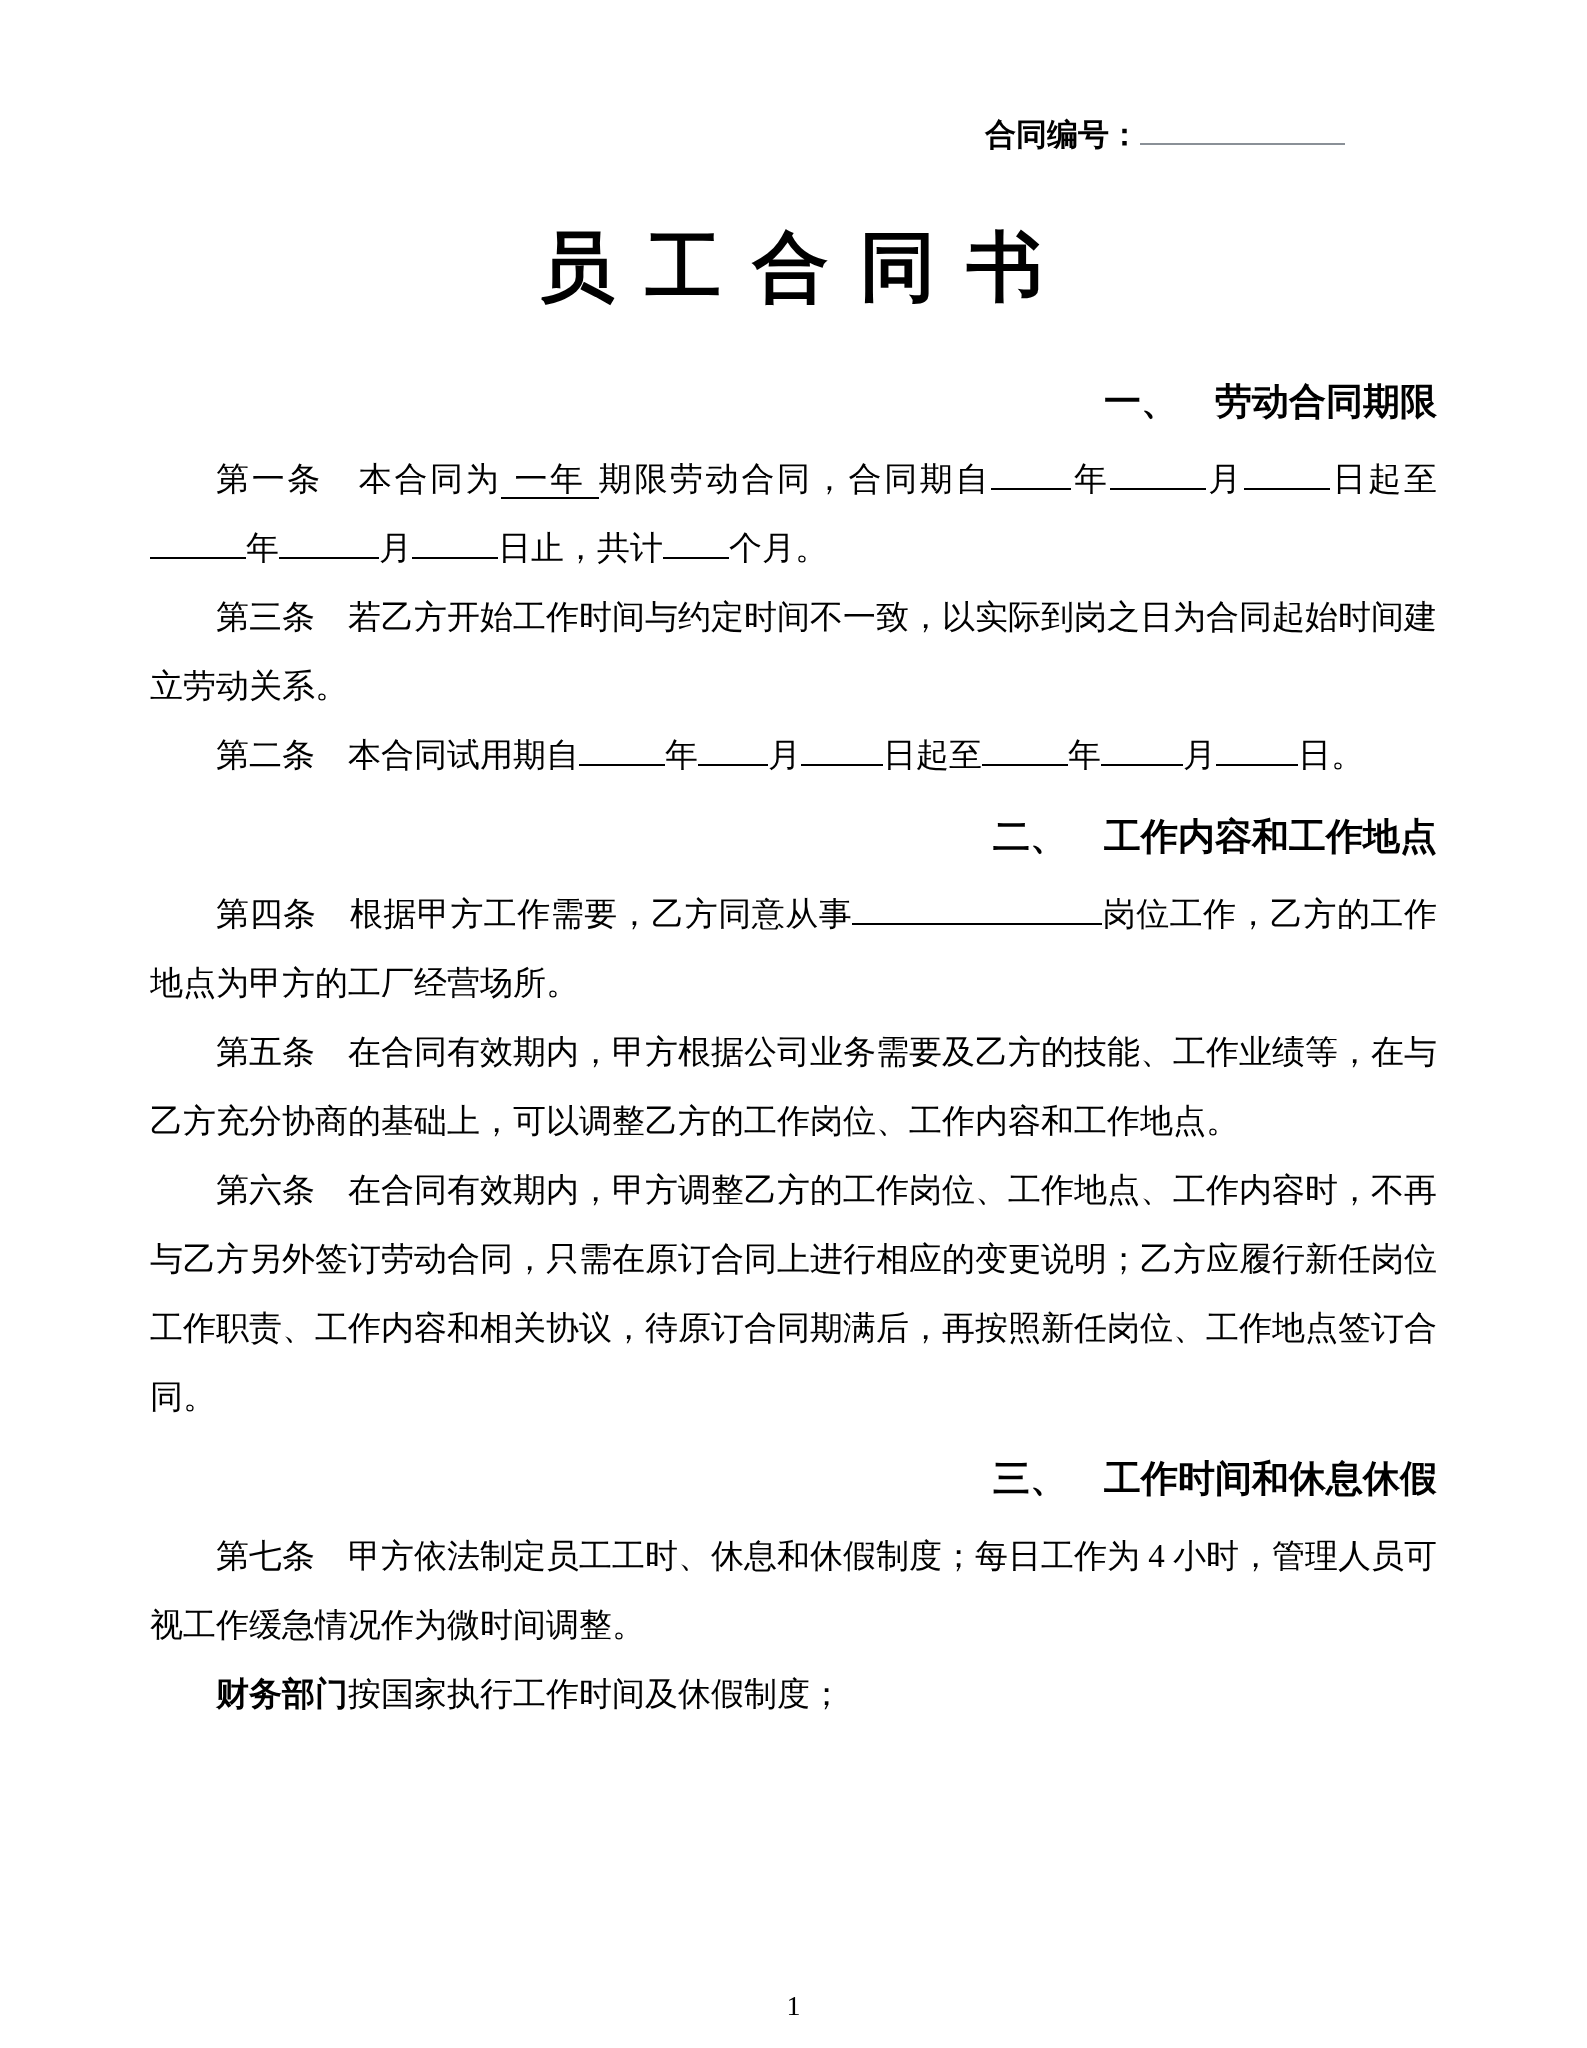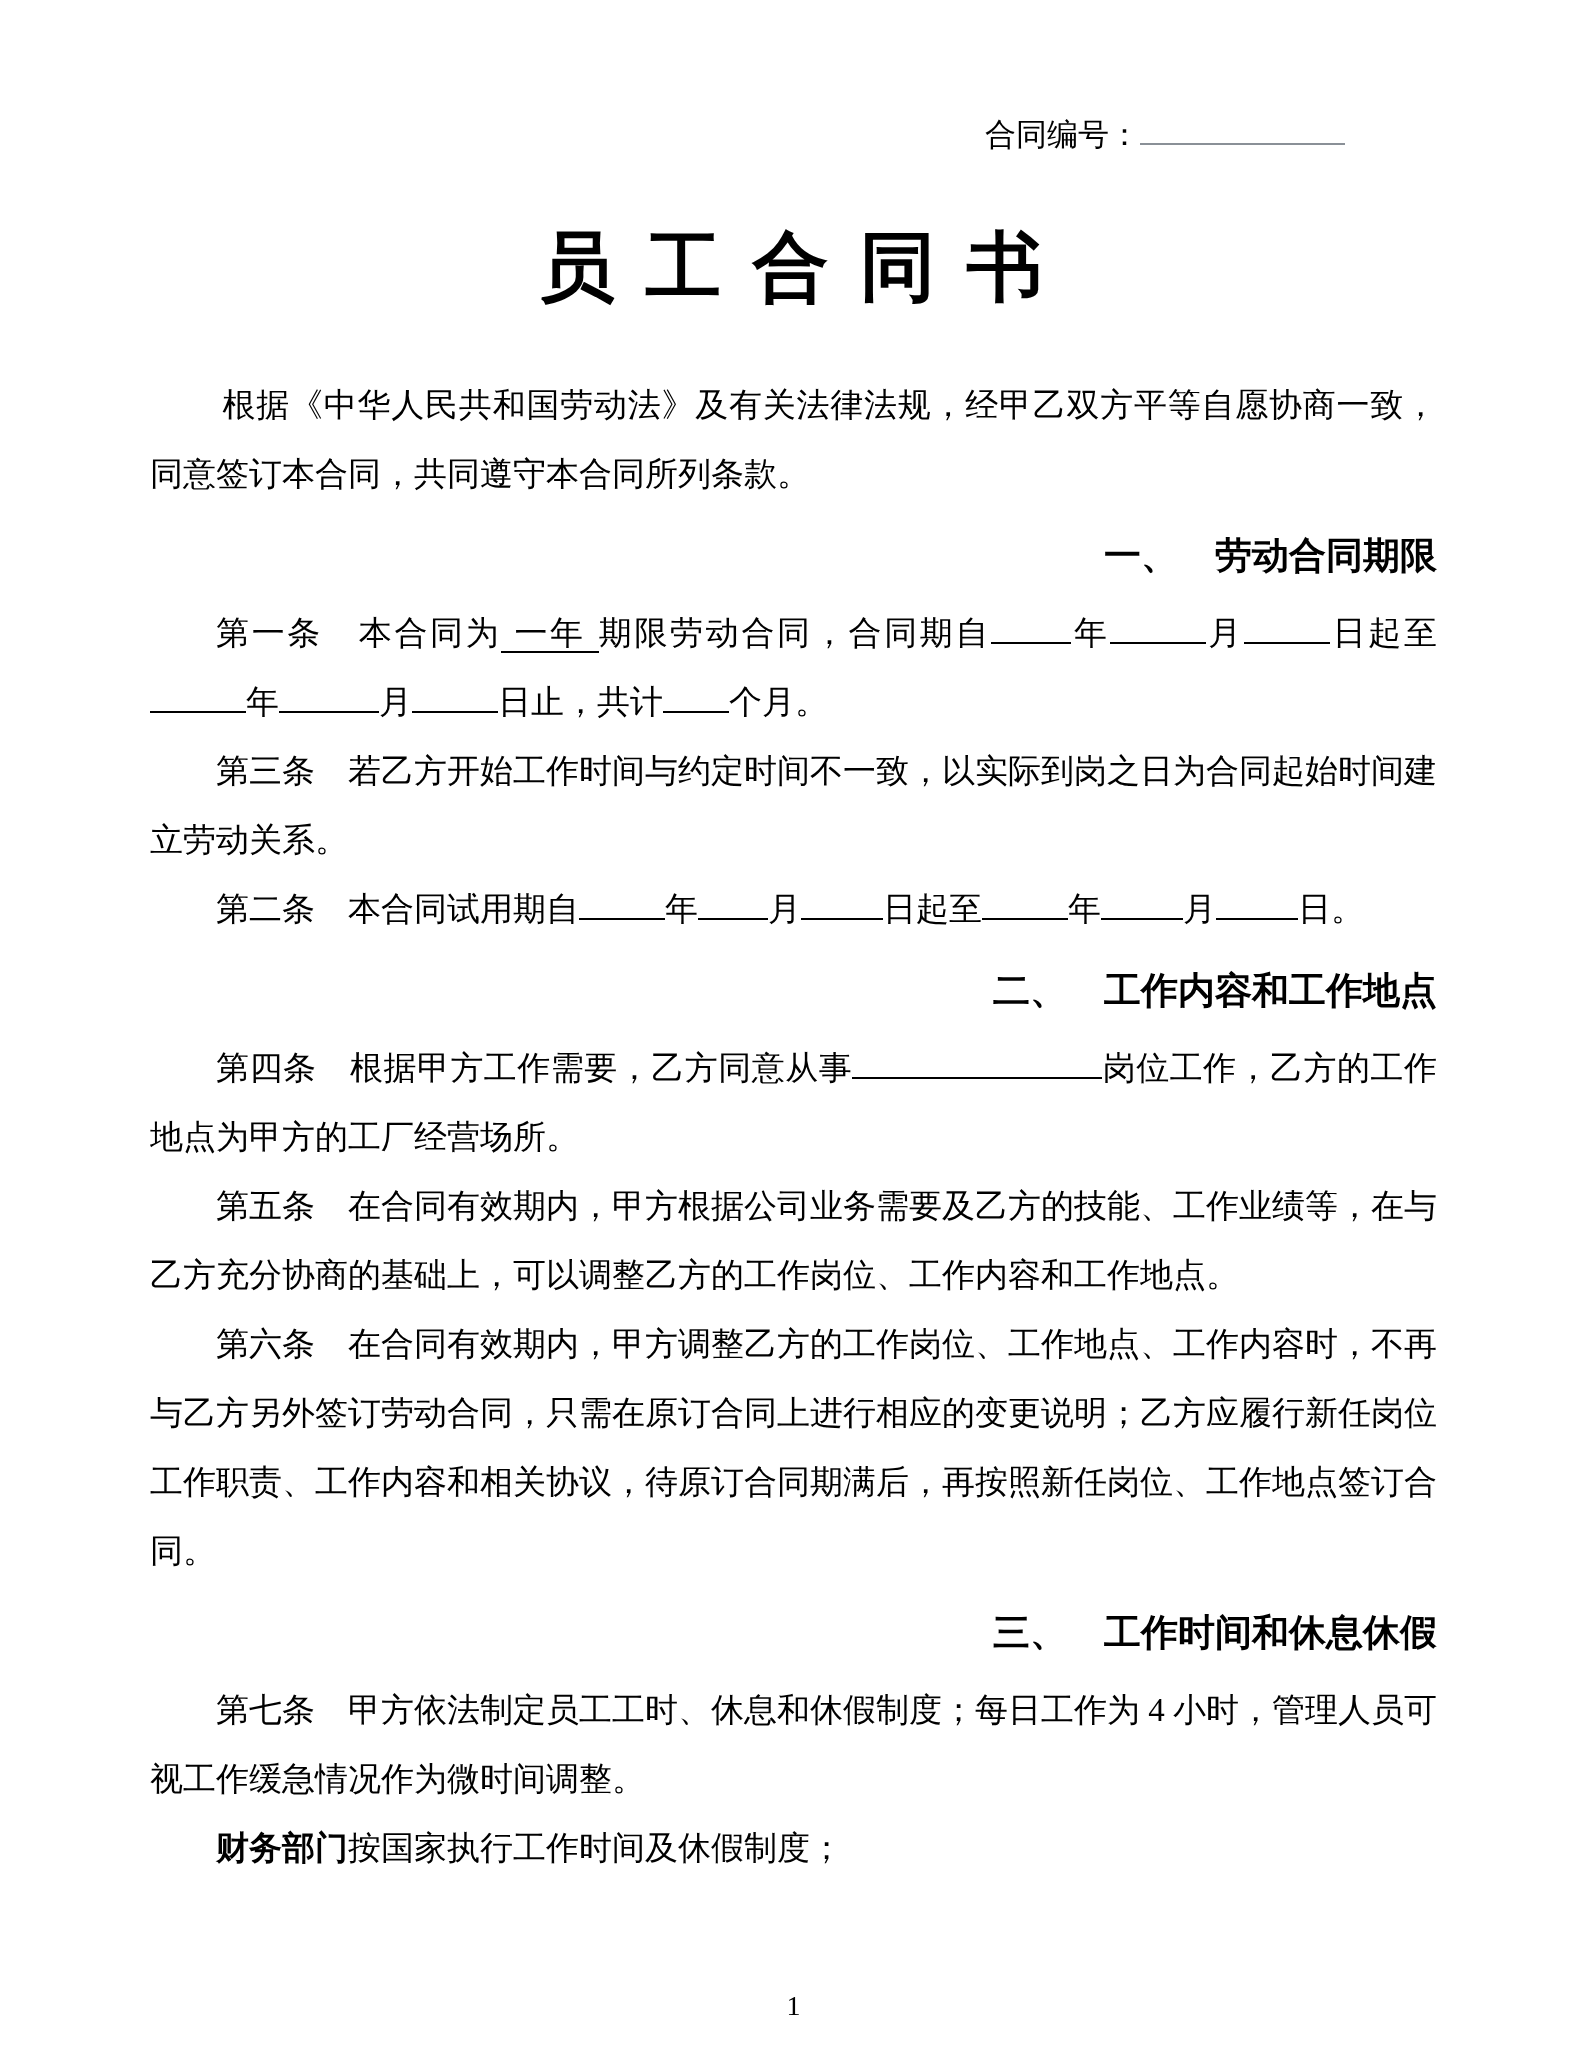--- a/index.html
+++ b/index.html
@@ -18,20 +18,21 @@
     font-family: "Liberation Serif", "DejaVu Serif", serif;
     color: #000000;
     overflow: hidden;
   }
   .contract-no-row {
     text-align: right;
     padding-right: 92px;
     font-size: 31px;
     height: 48px;
     white-space: nowrap;
+    font-weight: bold;
   }
   .cn-blank {
     display: inline-block;
     width: 205px;
     height: 1em;
     border-bottom: 2px solid #8a9097;
     vertical-align: baseline;
   }
   .doc-title {
     margin: 62px 0 58px 0;
@@ -88,21 +89,20 @@
 <body>
 
 <div class="page">
 
   <div class="contract-no-row">
     <span>合同编号：</span><span class="cn-blank"></span>
   </div>
 
   <h1 class="doc-title">员  工  合  同  书</h1>
 
-  <p class="body indent">根据《中华人民共和国劳动法》及有关法律法规，经甲乙双方平等自愿协商一致，同意签订本合同，共同遵守本合同所列条款。</p>
 
   <div id="sections">
       <h2 class="sec-heading">一、　劳动合同期限</h2>
       <p class="body clause">第一条　本合同为<span class="u-text">&nbsp;一年&nbsp;</span>期限劳动合同，合同期自<span class="blank" style="width: 80px;"></span>年<span class="blank" style="width: 96px;"></span>月<span class="blank" style="width: 86px;"></span>日起至<span class="blank" style="width: 96px;"></span>年<span class="blank" style="width: 100px;"></span>月<span class="blank" style="width: 86px;"></span>日止，共计<span class="blank" style="width: 66px;"></span>个月。</p>
       <p class="body clause">第三条　若乙方开始工作时间与约定时间不一致，以实际到岗之日为合同起始时间建立劳动关系。</p>
       <p class="body clause">第二条　本合同试用期自<span class="blank" style="width: 86px;"></span>年<span class="blank" style="width: 70px;"></span>月<span class="blank" style="width: 82px;"></span>日起至<span class="blank" style="width: 86px;"></span>年<span class="blank" style="width: 82px;"></span>月<span class="blank" style="width: 82px;"></span>日。</p>
       <h2 class="sec-heading">二、　工作内容和工作地点</h2>
       <p class="body clause">第四条　根据甲方工作需要，乙方同意从事<span class="blank" style="width: 250px;"></span>岗位工作，乙方的工作地点为甲方的工厂经营场所。</p>
       <p class="body clause">第五条　在合同有效期内，甲方根据公司业务需要及乙方的技能、工作业绩等，在与乙方充分协商的基础上，可以调整乙方的工作岗位、工作内容和工作地点。</p>
       <p class="body clause">第六条　在合同有效期内，甲方调整乙方的工作岗位、工作地点、工作内容时，不再与乙方另外签订劳动合同，只需在原订合同上进行相应的变更说明；乙方应履行新任岗位工作职责、工作内容和相关协议，待原订合同期满后，再按照新任岗位、工作地点签订合同。</p>

